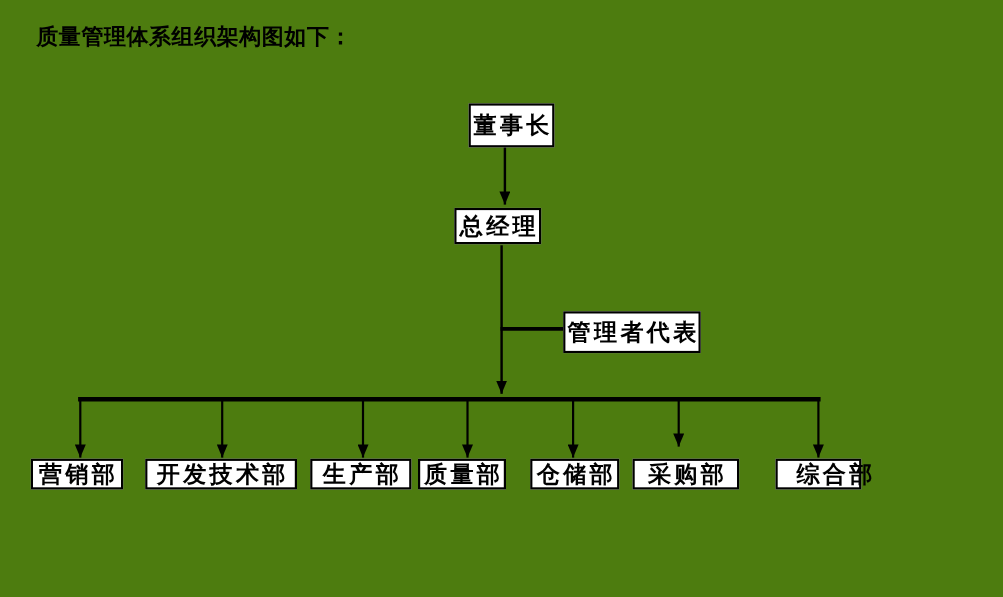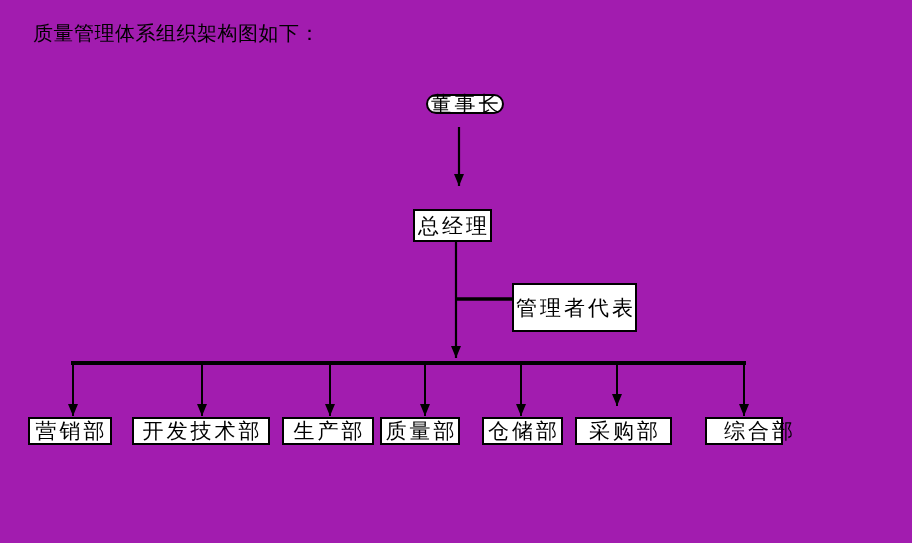--- a/index.html
+++ b/index.html
@@ -4,24 +4,25 @@
 <style>
   html, body {
     margin: 0;
     padding: 0;
     background: #ffffff;
   }
   .canvas {
     position: relative;
     width: 912px;
     height: 543px;
-    background: #a21caf;
+    background: #4d7c0f;
     overflow: hidden;
     font-family: "DejaVu Serif", "Liberation Serif", serif;
     color: #000000;
+    font-weight: bold;
   }
   .doc-title {
     position: absolute;
     left: 33px;
     top: 21px;
     font-size: 20px;
     line-height: 24px;
     letter-spacing: 0.5px;
     white-space: nowrap;
     color: #000000;
@@ -40,23 +41,23 @@
     background: #ffffff;
     display: flex;
     align-items: center;
     justify-content: center;
     font-size: 21px;
     letter-spacing: 3px;
     padding-left: 3px; 
     white-space: nowrap;
     color: #000000;
   }
-  .node-chairman { left: 426px; top:  94px; width:  78px; height: 20px; border-radius: 10px; }
-  .node-gm       { left: 413px; top: 189px; width:  79px; height: 33px; margin-top: 20px; }
-  .node-rep      { left: 512px; top: 283px; width: 125px; height: 49px; }
+  .node-chairman { left: 426px; top:  94px; width:  78px; height: 40px; }
+  .node-gm       { left: 413px; top: 189px; width:  79px; height: 33px; }
+  .node-rep      { left: 512px; top: 283px; width: 125px; height: 38px; }
   .dept          { top: 417px; height: 28px; }
   .dept-0 { left:  28px; width:  84px; }
   .dept-1 { left: 132px; width: 138px; }
   .dept-2 { left: 282px; width:  92px; }
   .dept-3 { left: 380px; width:  80px; }
   .dept-4 { left: 482px; width:  81px; }
   .dept-5 { left: 575px; width:  97px; }
   .dept-6 { left: 705px; width:  78px; padding-left: 32px; }
 </style>
 </head>

